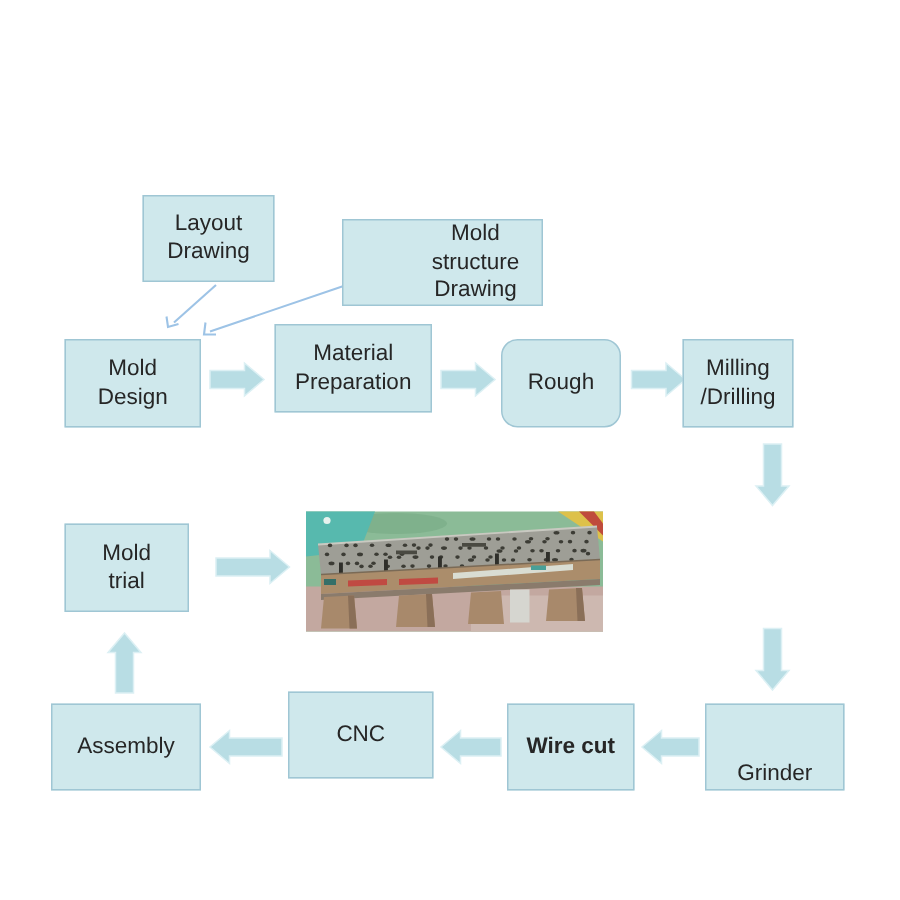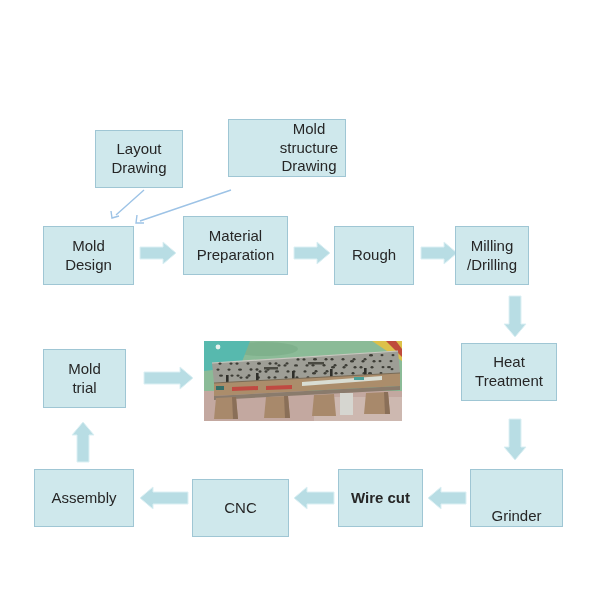--- a/index.html
+++ b/index.html
@@ -23,29 +23,29 @@
     box-sizing:border-box;
   }
   .box-label{
     white-space:pre-line;
     font-size:15px;
     line-height:1.25;
     color:var(--text,#262626);
   }
   
   #b-layout      {left:95px;  top:99px;  width:88px;  height:58px;}
-  #b-structure   {left:228px; top:88px;  width:118px; height:58px;padding-left:44px;}
+  #b-structure   {left:228px; top:115px;  width:134px; height:58px;padding-left:44px;}
   #b-molddesign  {left:43px;  top:195px; width:91px;  height:59px;}
   #b-matprep     {left:183px; top:185px; width:105px; height:59px;}
-  #b-rough       {left:334px; top:195px; width:80px;  height:59px;}
+  #b-rough       {left:334px; top:195px; width:80px;  height:59px;border-radius:11px;}
   #b-milling     {left:455px; top:195px; width:74px;  height:59px;}
   #b-heat        {left:461px; top:312px; width:96px;  height:58px;}
   #b-grinder     {left:470px; top:438px; width:93px;  height:58px;align-items:flex-end;}
   #b-wirecut     {left:338px; top:438px; width:85px;  height:58px;font-weight:bold;}
-  #b-cnc         {left:192px; top:448px; width:97px;  height:58px;}
+  #b-cnc         {left:192px; top:430px; width:97px;  height:58px;}
   #b-assembly    {left:34px;  top:438px; width:100px; height:58px;}
   #b-moldtrial   {left:43px;  top:318px; width:83px;  height:59px;}
 
   .block-arrow{fill:var(--arrow-fill,#b8dde4);stroke:var(--arrow-edge,#dcf0f4);stroke-width:1;}
   .connector{stroke:var(--connector,#9dc3e6);stroke-width:1.4;fill:none;}
 </style>
 </head>
 <body style="--bg: #ffffff; --box-fill: #cfe8ec; --box-border: #9fc6d4; --arrow-fill: #b8dde4; --arrow-edge: #dcf0f4; --connector: #9dc3e6; --text: #262626;">
 
 <div class="canvas">
@@ -213,24 +213,20 @@
     <span class="box-label">Material
 Preparation</span>
   </div>
   <div class="box" id="b-rough">
     <span class="box-label">Rough</span>
   </div>
   <div class="box" id="b-milling">
     <span class="box-label">Milling
 /Drilling</span>
   </div>
-  <div class="box" id="b-heat">
-    <span class="box-label">Heat
-Treatment</span>
-  </div>
   <div class="box" id="b-grinder">
     <span class="box-label">Grinder</span>
   </div>
   <div class="box" id="b-wirecut">
     <span class="box-label">Wire cut</span>
   </div>
   <div class="box" id="b-cnc">
     <span class="box-label">CNC</span>
   </div>
   <div class="box" id="b-assembly">

